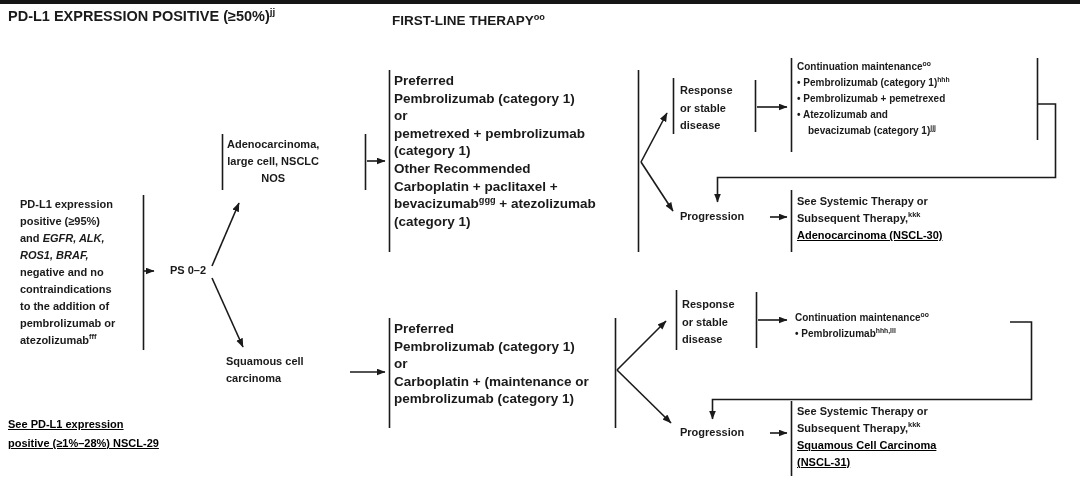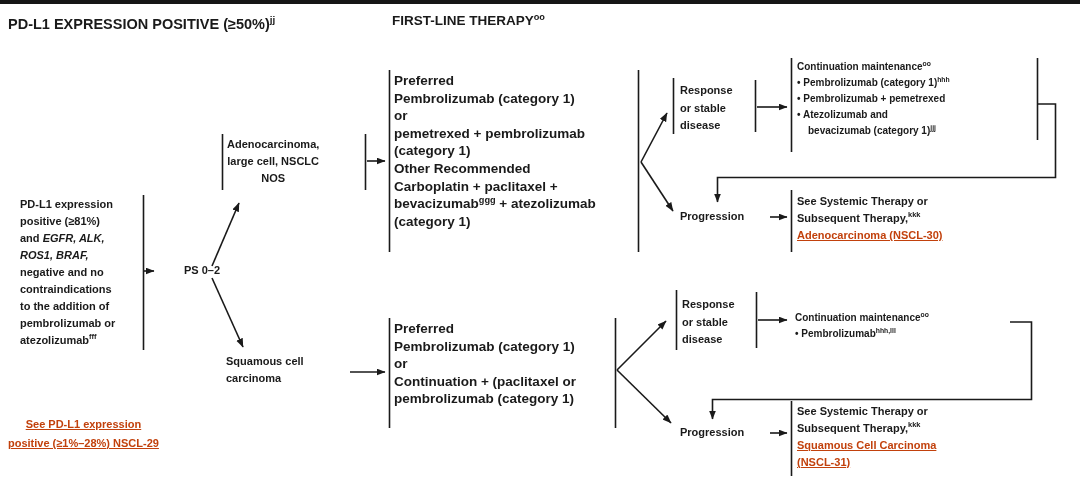--- a/index.html
+++ b/index.html
@@ -12,21 +12,21 @@
   .top-rule{position:absolute;left:0;top:0;width:1080px;height:4px;background:#161616;}
   .node{position:absolute;font-size:11px;line-height:17px;white-space:nowrap;}
   .hdr{font-size:14.5px;}
   .hdr2{font-size:13.5px;}
   .treat{font-size:13.5px;line-height:17.6px;}
   .maint{font-size:10px;line-height:16px;}
   .resp{line-height:17.5px;}
   .see{line-height:17px;}
   .it{font-style:italic;}
   sup{font-size:68%;line-height:0;vertical-align:super;}
-  .link{color:#c2410c;text-decoration:underline;cursor:pointer;}
+  .link{color:#000000;text-decoration:underline;cursor:pointer;}
   .ind{padding-left:11px;}
   svg.wires{position:absolute;left:0;top:0;pointer-events:none;}
 </style>
 </head>
 <body>
 
 <div class="top-rule"></div>
 
 <svg class="wires" width="1080" height="492" viewBox="0 0 1080 492">
   <defs>
@@ -63,40 +63,40 @@
     <path d="M770,217 H787" marker-end="url(#arw)"></path>
     <path d="M350,372 H385" marker-end="url(#arw)"></path>
     <path d="M617,370 L666,321" marker-end="url(#arw)"></path>
     <path d="M617,370 L671,423" marker-end="url(#arw)"></path>
     <path d="M758,320 H787" marker-end="url(#arw)"></path>
     <path d="M1010,322 H1031.5 V399.5 H712.5 V419" marker-end="url(#arw)"></path>
     <path d="M770,433 H787" marker-end="url(#arw)"></path>
   </g>
 </svg>
 
-<div class="node hdr" style="left:8px;top:16px;">
+<div class="node hdr" style="left:8px;top:8px;">
   <span>PD-L1 EXPRESSION POSITIVE (≥50%)</span><sup>jj</sup>
 </div>
 <div class="node hdr2" style="left:392px;top:12px;">
   <span>FIRST-LINE THERAPY</span><sup>oo</sup>
 </div>
 
 <div class="node" style="left:20px;top:196px;">
   <div><span>PD-L1 expression</span></div>
-  <div><span>positive (≥81%)</span></div>
+  <div><span>positive (≥95%)</span></div>
   <div><span>and </span><span class="it">EGFR, ALK,</span></div>
   <div class="it"><span>ROS1, BRAF,</span></div>
   <div><span>negative and no</span></div>
   <div><span>contraindications</span></div>
   <div><span>to the addition of</span></div>
   <div><span>pembrolizumab or</span></div>
   <div><span>atezolizumab</span><sup>fff</sup></div>
 </div>
 
-<div class="node" style="left:172px;top:262px;padding-left:12px;">
+<div class="node" style="left:158px;top:262px;padding-left:12px;">
   <span>PS 0–2</span>
 </div>
 
 <div class="node" style="left:227px;top:136px;text-align:center;">
   <div><span>Adenocarcinoma,</span></div>
   <div><span>large cell, NSCLC</span></div>
   <div><span>NOS</span></div>
 </div>
 
 <div class="node" style="left:226px;top:353px;">
@@ -113,21 +113,21 @@
   <div><span>Other Recommended</span></div>
   <div><span>Carboplatin + paclitaxel +</span></div>
   <div><span>bevacizumab</span><sup>ggg</sup><span> + atezolizumab</span></div>
   <div><span>(category 1)</span></div>
 </div>
 
 <div class="node treat" style="left:394px;top:320px;">
   <div><span>Preferred</span></div>
   <div><span>Pembrolizumab (category 1)</span></div>
   <div><span>or</span></div>
-  <div><span>Continuation + (paclitaxel or</span></div>
+  <div><span>Carboplatin + (maintenance or</span></div>
   <div><span>pembrolizumab (category 1)</span></div>
 </div>
 
 <div class="node resp" style="left:680px;top:82px;">
   <div><span>Response</span></div>
   <div><span>or stable</span></div>
   <div><span>disease</span></div>
 </div>
 
 <div class="node maint" style="left:797px;top:59px;">
@@ -163,16 +163,16 @@
   <span>Progression</span>
 </div>
 
 <div class="node see" style="left:797px;top:403px;">
   <div><span>See Systemic Therapy or</span></div>
   <div><span>Subsequent Therapy,</span><sup>kkk</sup></div>
   <div><a class="link">Squamous Cell Carcinoma</a></div>
   <div><a class="link">(NSCL-31)</a></div>
 </div>
 
-<div class="node" style="left:8px;top:415px;line-height:19px;text-align:center;">
+<div class="node" style="left:8px;top:415px;line-height:19px;">
   <div><a class="link">See PD-L1 expression</a></div>
   <div><a class="link">positive (≥1%–28%) NSCL-29</a></div>
 </div>
 
 </body></html>

